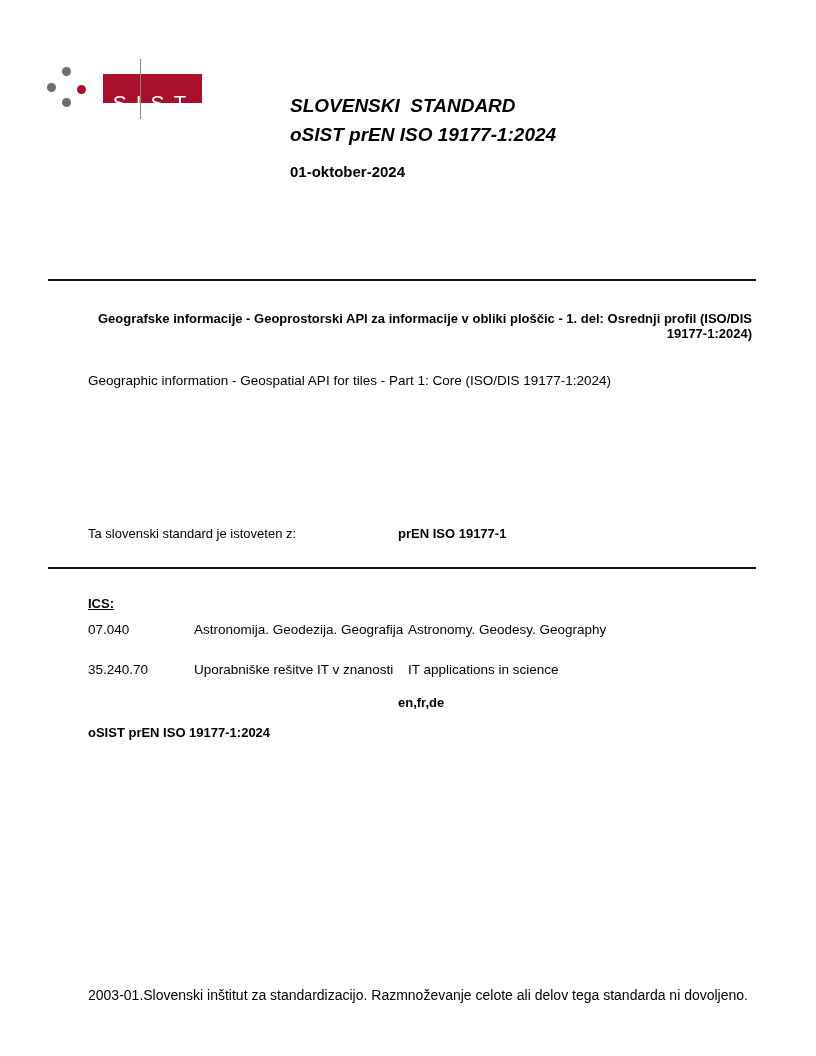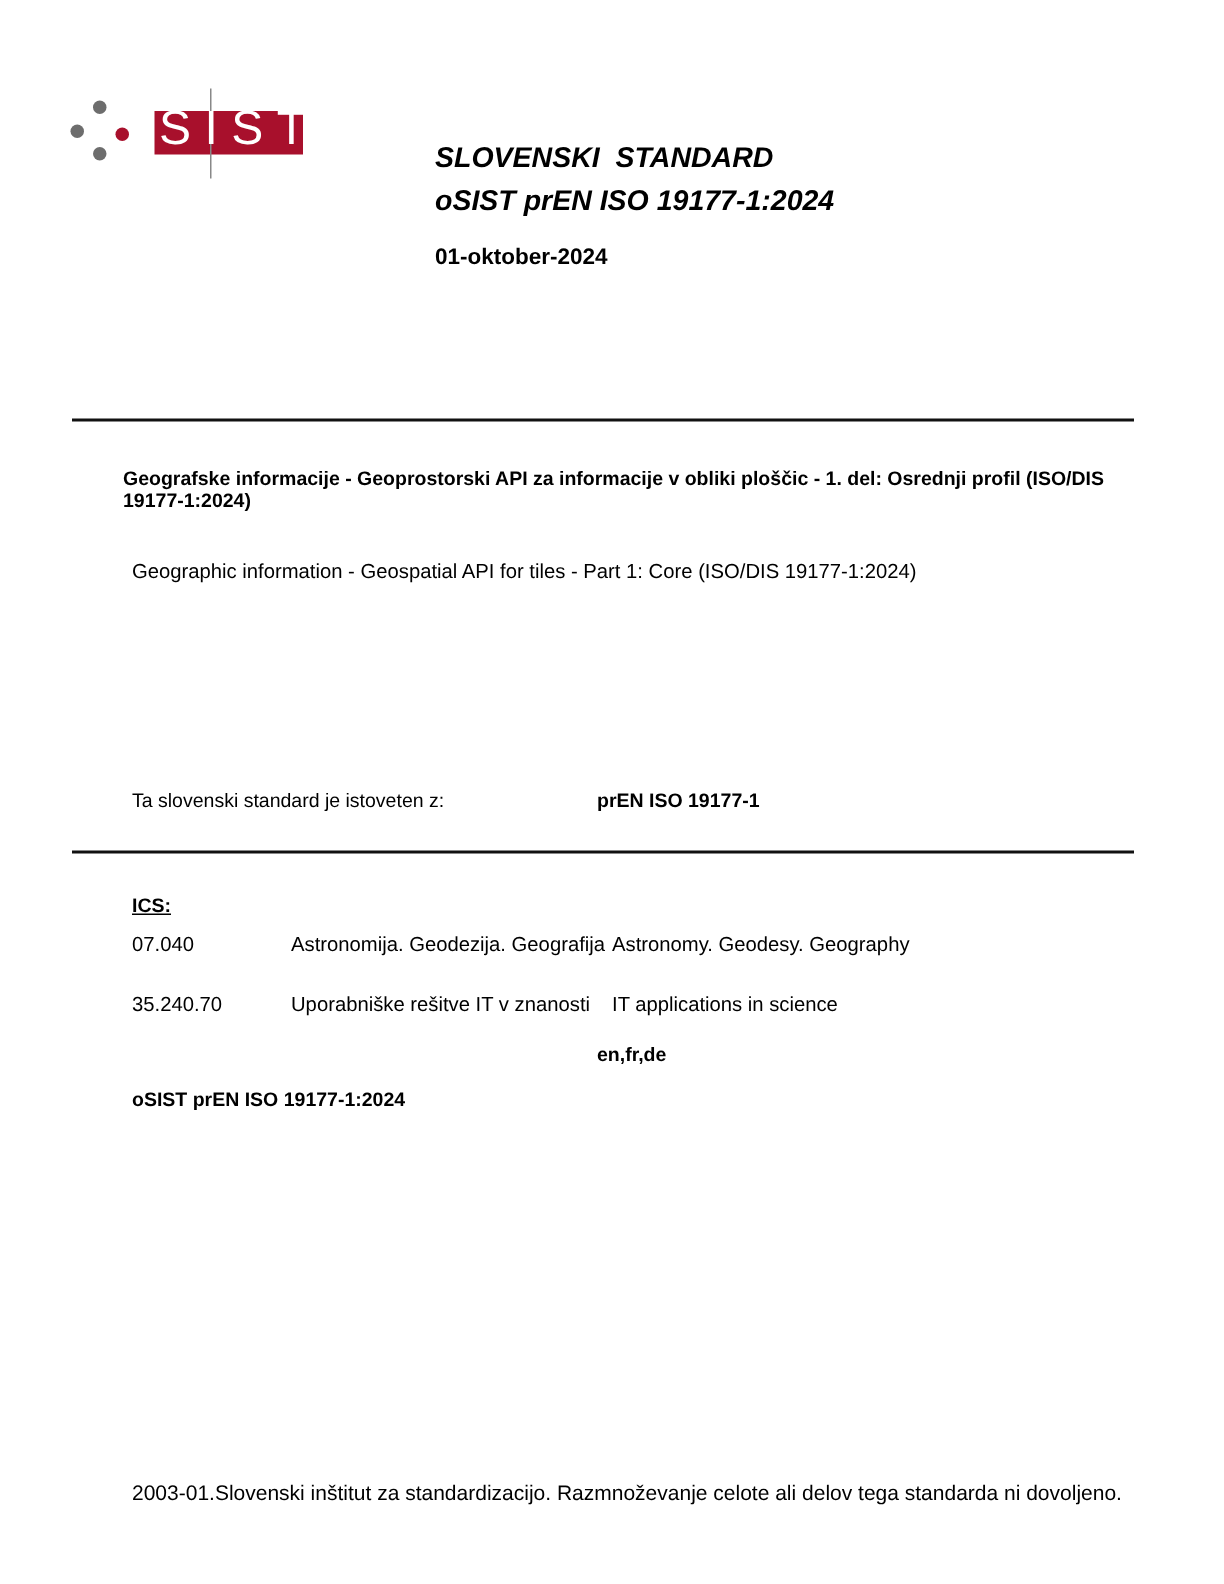--- a/index.html
+++ b/index.html
@@ -1,28 +1,28 @@
 <!DOCTYPE html>
 <html><head>
   <meta charset="utf-8">
   <style>
     html, body { margin: 0; padding: 0; background: #ffffff; }
     body { width: 816px; height: 1056px; position: relative; overflow: hidden;
            font-family: "Liberation Sans", sans-serif; color: #000; }
     .dot { position: absolute; width: 9px; height: 9px; border-radius: 50%; background: #6d6d6d; }
     .dot.red { background: #a8102c; }
     .logo-box { position: absolute; left: 103px; top: 74px; width: 99px; height: 29px; background: #a8102c; }
-    .logo-text { position: absolute; left: 103px; top: 70px; width: 99px; height: 29px;
-                 color: #fff; font-family: "Liberation Sans", sans-serif; font-size: 32px;
+    .logo-text { position: absolute; left: 103px; top: 88px; width: 99px; height: 29px;
+                 color: #fff; font-family: "Liberation Sans", sans-serif; font-size: 21px;
                  letter-spacing: 9px; text-align: center; line-height: 30px; padding-left: 3px; box-sizing: border-box; }
     .logo-vline { position: absolute; left: 140px; top: 59px; width: 1px; height: 60px; background: #888; }
     .h-title { position: absolute; left: 290px; font-weight: bold; font-size: 19px; white-space: pre; font-style: italic; }
     .date { position: absolute; left: 290px; top: 163px; font-weight: bold; font-size: 15px; text-align: center; }
     .rule { position: absolute; left: 48px; width: 708px; height: 2px; background: #111; }
-    .sl-title { position: absolute; left: 82px; top: 311px; width: 660px; font-weight: bold; font-size: 13px; line-height: 15px; }
+    .sl-title { position: absolute; left: 92px; top: 311px; width: 660px; font-weight: bold; font-size: 13px; line-height: 15px; text-align: right; }
     .en-title { position: absolute; left: 88px; top: 373px; font-size: 13.5px; }
     .ident-label { position: absolute; left: 88px; top: 526px; font-weight: normal; font-size: 13px; text-align: right; }
     .ident-value { position: absolute; left: 398px; top: 526px; font-weight: bold; font-size: 13px; }
     .ics-head { position: absolute; left: 88px; top: 596px; font-weight: bold; font-size: 13px; text-decoration: underline; }
     .ics-row { position: absolute; left: 88px; font-size: 13.5px; line-height: 15px; }
     .ics-code { position: absolute; left: 0; width: 100px; }
     .ics-sl { position: absolute; left: 106px; width: 210px; }
     .ics-en { position: absolute; left: 320px; width: 240px; }
     .footer-id { position: absolute; left: 88px; top: 725px; font-weight: bold; font-size: 13px; }
     .footer-lang { position: absolute; left: 398px; top: 684px; font-weight: bold; font-size: 13px; margin-top: 11px; }

